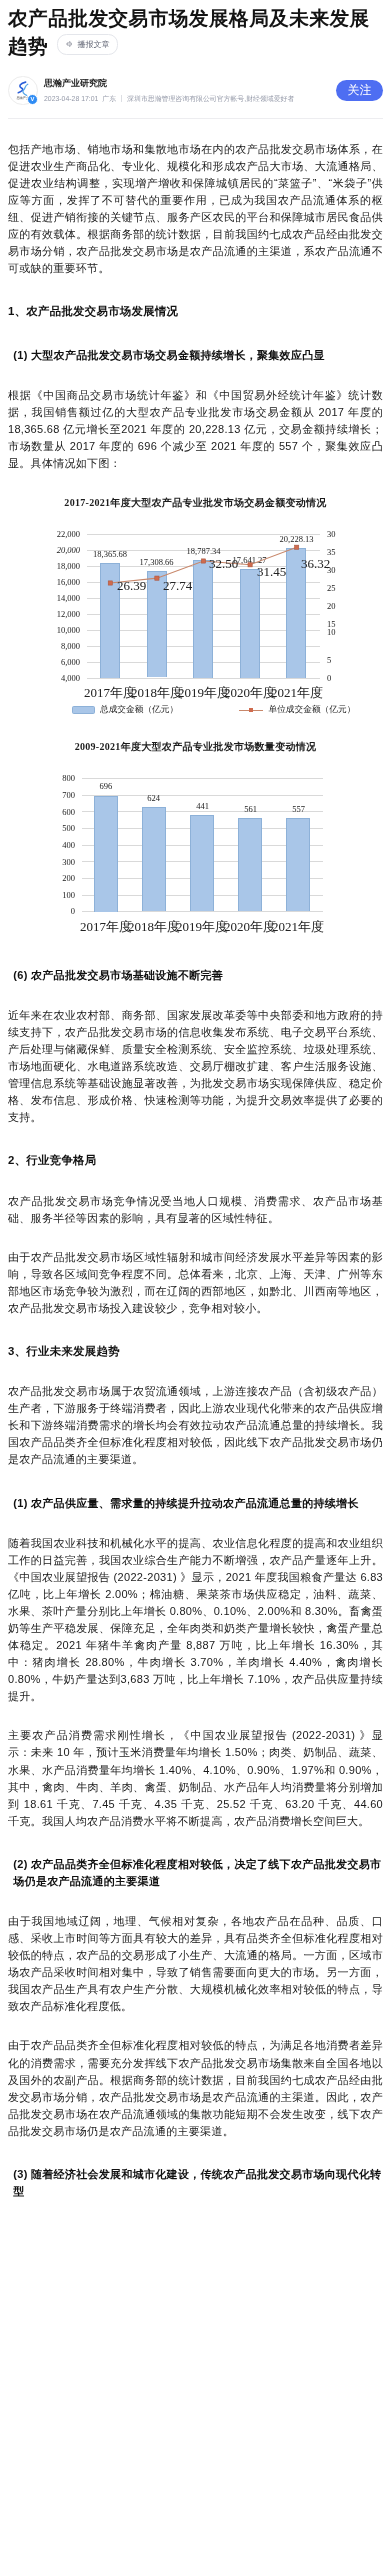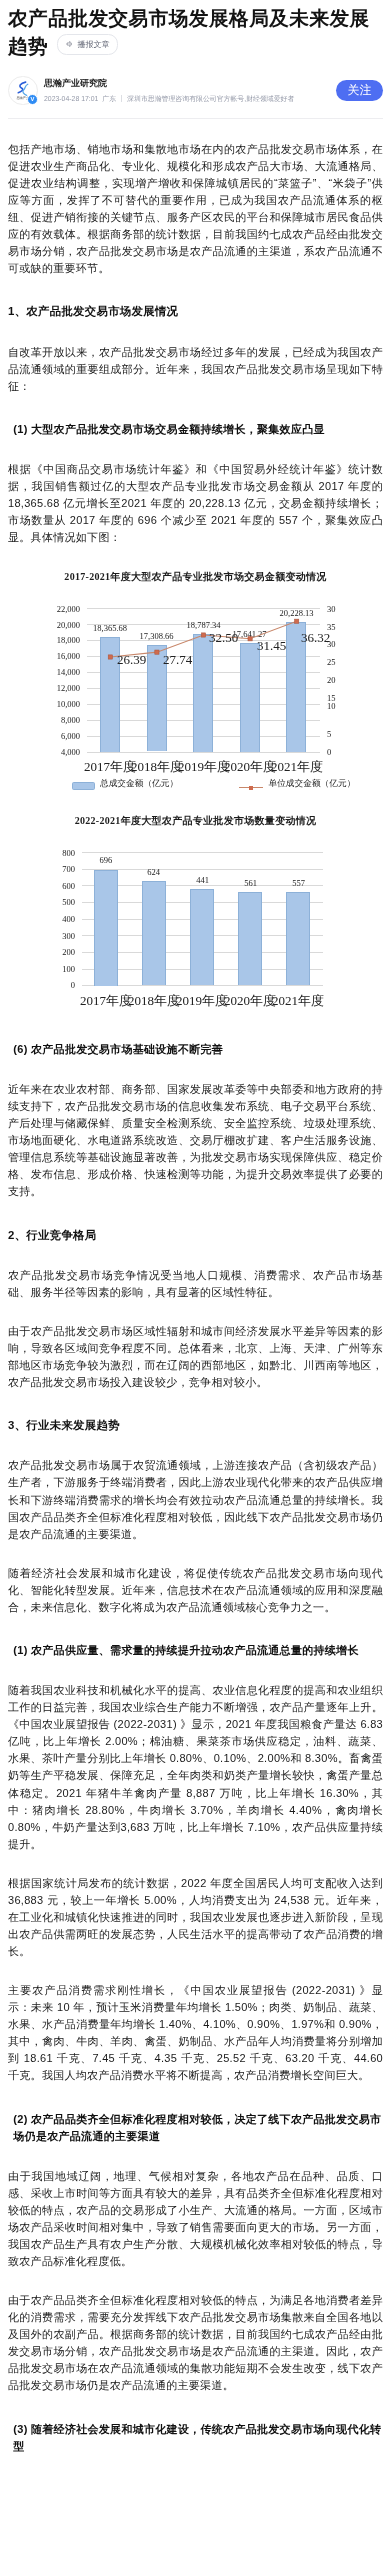--- a/index.html
+++ b/index.html
@@ -36,21 +36,21 @@
   .plot{position:absolute;top:0;overflow:visible;}
   .gridline{position:absolute;left:0;right:0;height:0.5px;background:#d9d9d9;}
   .bar{position:absolute;background:#a9c6e8;border:0.5px solid #8db1d8;border-bottom:none;box-sizing:border-box;}
   .ylab{position:absolute;font-size:8.5px;color:#222;text-align:right;}
   .ylab-r{position:absolute;font-size:8.5px;color:#222;text-align:left;}
   .xlab{position:absolute;font-size:13px;color:#222;text-align:center;}
   .dlab{position:absolute;font-size:8.5px;color:#222;text-align:center;white-space:nowrap;}
   .llab{position:absolute;font-size:13px;color:#222;white-space:nowrap;}
   .line-svg{position:absolute;left:0;top:0;overflow:visible;}
   .legend{display:flex;justify-content:center;align-items:center;gap:25px;font-size:8.7px;color:#222;}
-  .lg-item{display:inline-flex;align-items:flex-end;padding-left:36px;}
+  .lg-item{display:inline-flex;align-items:center;padding-left:36px;}
   .lg-swatch{width:21px;height:6.3px;background:#a9c6e8;border:0.5px solid #8db1d8;border-radius:1.6px;margin-right:5.3px;}
   .lg-line{position:relative;width:24px;height:5.3px;margin-right:5.3px;}
   .lg-line::before{content:"";position:absolute;left:0;right:0;top:2.1px;height:1.1px;background:#c8876a;}
   .lg-sq{position:absolute;left:10px;top:0.5px;width:4.2px;height:4.2px;background:#cf6b4e;}
 </style>
 </head>
 <body>
 
 <div class="page">
   <header>
@@ -78,28 +78,27 @@
         <div class="author-meta"><span>2023-04-28 17:01</span>&nbsp;&nbsp;<span>广东</span><span class="meta-sep"></span><span>深圳市思瀚管理咨询有限公司官方帐号,财经领域爱好者</span></div>
       </div>
       <button class="follow-btn">关注</button>
     </div>
     <div class="header-divider"></div>
   </header>
 
   <main id="article-body" class="article-main">
       <p class="body-p">包括产地市场、销地市场和集散地市场在内的农产品批发交易市场体系，在促进农业生产商品化、专业化、规模化和形成农产品大市场、大流通格局、促进农业结构调整，实现增产增收和保障城镇居民的“菜篮子”、“米袋子”供应等方面，发挥了不可替代的重要作用，已成为我国农产品流通体系的枢纽、促进产销衔接的关键节点、服务产区农民的平台和保障城市居民食品供应的有效载体。根据商务部的统计数据，目前我国约七成农产品经由批发交易市场分销，农产品批发交易市场是农产品流通的主渠道，系农产品流通不可或缺的重要环节。</p>
       <h2 class="sec-h">1、农产品批发交易市场发展情况</h2>
-      <p class="body-p">自改革开放以来，农产品批发交易市场经过多年的发展，已经成为我国农产品流通领域的重要组成部分。近年来，我国农产品批发交易市场呈现如下特征：</p>
       <h3 class="sub-h">(1) 大型农产品批发交易市场交易金额持续增长，聚集效应凸显</h3>
       <p class="body-p">根据《中国商品交易市场统计年鉴》和《中国贸易外经统计年鉴》统计数据，我国销售额过亿的大型农产品专业批发市场交易金额从 2017 年度的 18,365.68 亿元增长至2021 年度的 20,228.13 亿元，交易金额持续增长；市场数量从 2017 年度的 696 个减少至 2021 年度的 557 个，聚集效应凸显。具体情况如下图：</p>
       <div class="chart-box">
         <div class="chart-title">2017-2021年度大型农产品专业批发市场交易金额变动情况</div>
         <div class="plot-wrap" style="height: 170px;">
           <div class="ylab" style="top: -4.8px; left: 0px; width: 72px;">22,000</div>
-          <div class="ylab" style="top: 11.2px; left: 0px; width: 72px;">20,000</div>
+          <div class="ylab" style="top: 11.2px; left: 0px; width: 72px; font-style: italic;">20,000</div>
           <div class="ylab" style="top: 27px; left: 0px; width: 72px;">18,000</div>
           <div class="ylab" style="top: 43px; left: 0px; width: 72px;">16,000</div>
           <div class="ylab" style="top: 59px; left: 0px; width: 72px;">14,000</div>
           <div class="ylab" style="top: 75px; left: 0px; width: 72px;">12,000</div>
           <div class="ylab" style="top: 91px; left: 0px; width: 72px;">10,000</div>
           <div class="ylab" style="top: 107px; left: 0px; width: 72px;">8,000</div>
           <div class="ylab" style="top: 123px; left: 0px; width: 72px;">6,000</div>
           <div class="ylab" style="top: 139px; left: 0px; width: 72px;">4,000</div>
           <div class="ylab-r" style="top: -4.8px; left: 319px;">30</div>
           <div class="ylab-r" style="top: 13.2px; left: 319px;">35</div>
@@ -158,21 +157,21 @@
           </span>
           <span class="lg-item">
             <span class="lg-line">
               <i class="lg-sq"></i>
             </span>
             <span>单位成交金额（亿元）</span>
           </span>
         </div>
       </div>
       <div class="chart-box">
-        <div class="chart-title">2022-2021年度大型农产品专业批发市场数量变动情况</div>
+        <div class="chart-title">2009-2021年度大型农产品专业批发市场数量变动情况</div>
         <div class="plot-wrap" style="height: 162px;">
           <div class="ylab" style="top: -4.8px; left: 0px; width: 67px;">800</div>
           <div class="ylab" style="top: 12px; left: 0px; width: 67px;">700</div>
           <div class="ylab" style="top: 28.6px; left: 0px; width: 67px;">600</div>
           <div class="ylab" style="top: 45px; left: 0px; width: 67px;">500</div>
           <div class="ylab" style="top: 62px; left: 0px; width: 67px;">400</div>
           <div class="ylab" style="top: 79px; left: 0px; width: 67px;">300</div>
           <div class="ylab" style="top: 95px; left: 0px; width: 67px;">200</div>
           <div class="ylab" style="top: 112px; left: 0px; width: 67px;">100</div>
           <div class="ylab" style="top: 128px; left: 0px; width: 67px;">0</div>
@@ -204,24 +203,22 @@
           </div>
         </div>
       </div>
       <h3 class="sub-h">(6) 农产品批发交易市场基础设施不断完善</h3>
       <p class="body-p">近年来在农业农村部、商务部、国家发展改革委等中央部委和地方政府的持续支持下，农产品批发交易市场的信息收集发布系统、电子交易平台系统、产后处理与储藏保鲜、质量安全检测系统、安全监控系统、垃圾处理系统、市场地面硬化、水电道路系统改造、交易厅棚改扩建、客户生活服务设施、管理信息系统等基础设施显著改善，为批发交易市场实现保障供应、稳定价格、发布信息、形成价格、快速检测等功能，为提升交易效率提供了必要的支持。</p>
       <h2 class="sec-h">2、行业竞争格局</h2>
       <p class="body-p">农产品批发交易市场竞争情况受当地人口规模、消费需求、农产品市场基础、服务半径等因素的影响，具有显著的区域性特征。</p>
       <p class="body-p">由于农产品批发交易市场区域性辐射和城市间经济发展水平差异等因素的影响，导致各区域间竞争程度不同。总体看来，北京、上海、天津、广州等东部地区市场竞争较为激烈，而在辽阔的西部地区，如黔北、川西南等地区，农产品批发交易市场投入建设较少，竞争相对较小。</p>
       <h2 class="sec-h">3、行业未来发展趋势</h2>
       <p class="body-p">农产品批发交易市场属于农贸流通领域，上游连接农产品（含初级农产品）生产者，下游服务于终端消费者，因此上游农业现代化带来的农产品供应增长和下游终端消费需求的增长均会有效拉动农产品流通总量的持续增长。我国农产品品类齐全但标准化程度相对较低，因此线下农产品批发交易市场仍是农产品流通的主要渠道。</p>
-      <p class="body-p">随着经济社会发展和城市化建设，将促使传统农产品批发交易市场向现代化、智能化转型发展。近年来，信息技术在农产品流通领域的应用和深度融合，未来信息化、数字化将成为农产品流通领域核心竞争力之一。</p>
       <h3 class="sub-h">(1) 农产品供应量、需求量的持续提升拉动农产品流通总量的持续增长</h3>
       <p class="body-p">随着我国农业科技和机械化水平的提高、农业信息化程度的提高和农业组织工作的日益完善，我国农业综合生产能力不断增强，农产品产量逐年上升。《中国农业展望报告 (2022-2031) 》显示，2021 年度我国粮食产量达 6.83 亿吨，比上年增长 2.00%；棉油糖、果菜茶市场供应稳定，油料、蔬菜、水果、茶叶产量分别比上年增长 0.80%、0.10%、2.00%和 8.30%。畜禽蛋奶等生产平稳发展、保障充足，全年肉类和奶类产量增长较快，禽蛋产量总体稳定。2021 年猪牛羊禽肉产量 8,887 万吨，比上年增长 16.30%，其中：猪肉增长 28.80%，牛肉增长 3.70%，羊肉增长 4.40%，禽肉增长 0.80%，牛奶产量达到3,683 万吨，比上年增长 7.10%，农产品供应量持续提升。</p>
-      <p class="body-p">根据国家统计局发布的统计数据，2022 年度全国居民人均可支配收入达到 36,883 元，较上一年增长 5.00%，人均消费支出为 24,538 元。近年来，在工业化和城镇化快速推进的同时，我国农业发展也逐步进入新阶段，呈现出农产品供需两旺的发展态势，人民生活水平的提高带动了农产品消费的增长。</p>
       <p class="body-p">主要农产品消费需求刚性增长，《中国农业展望报告 (2022-2031) 》显示：未来 10 年，预计玉米消费量年均增长 1.50%；肉类、奶制品、蔬菜、水果、水产品消费量年均增长 1.40%、4.10%、0.90%、1.97%和 0.90%，其中，禽肉、牛肉、羊肉、禽蛋、奶制品、水产品年人均消费量将分别增加到 18.61 千克、7.45 千克、4.35 千克、25.52 千克、63.20 千克、44.60 千克。我国人均农产品消费水平将不断提高，农产品消费增长空间巨大。</p>
       <h3 class="sub-h">(2) 农产品品类齐全但标准化程度相对较低，决定了线下农产品批发交易市场仍是农产品流通的主要渠道</h3>
       <p class="body-p">由于我国地域辽阔，地理、气候相对复杂，各地农产品在品种、品质、口感、采收上市时间等方面具有较大的差异，具有品类齐全但标准化程度相对较低的特点，农产品的交易形成了小生产、大流通的格局。一方面，区域市场农产品采收时间相对集中，导致了销售需要面向更大的市场。另一方面，我国农产品生产具有农户生产分散、大规模机械化效率相对较低的特点，导致农产品标准化程度低。</p>
       <p class="body-p">由于农产品品类齐全但标准化程度相对较低的特点，为满足各地消费者差异化的消费需求，需要充分发挥线下农产品批发交易市场集散来自全国各地以及国外的农副产品。根据商务部的统计数据，目前我国约七成农产品经由批发交易市场分销，农产品批发交易市场是农产品流通的主渠道。因此，农产品批发交易市场在农产品流通领域的集散功能短期不会发生改变，线下农产品批发交易市场仍是农产品流通的主要渠道。</p>
       <h3 class="sub-h">(3) 随着经济社会发展和城市化建设，传统农产品批发交易市场向现代化转型</h3>
     </main>
 </div>
 
 
 </body></html>

